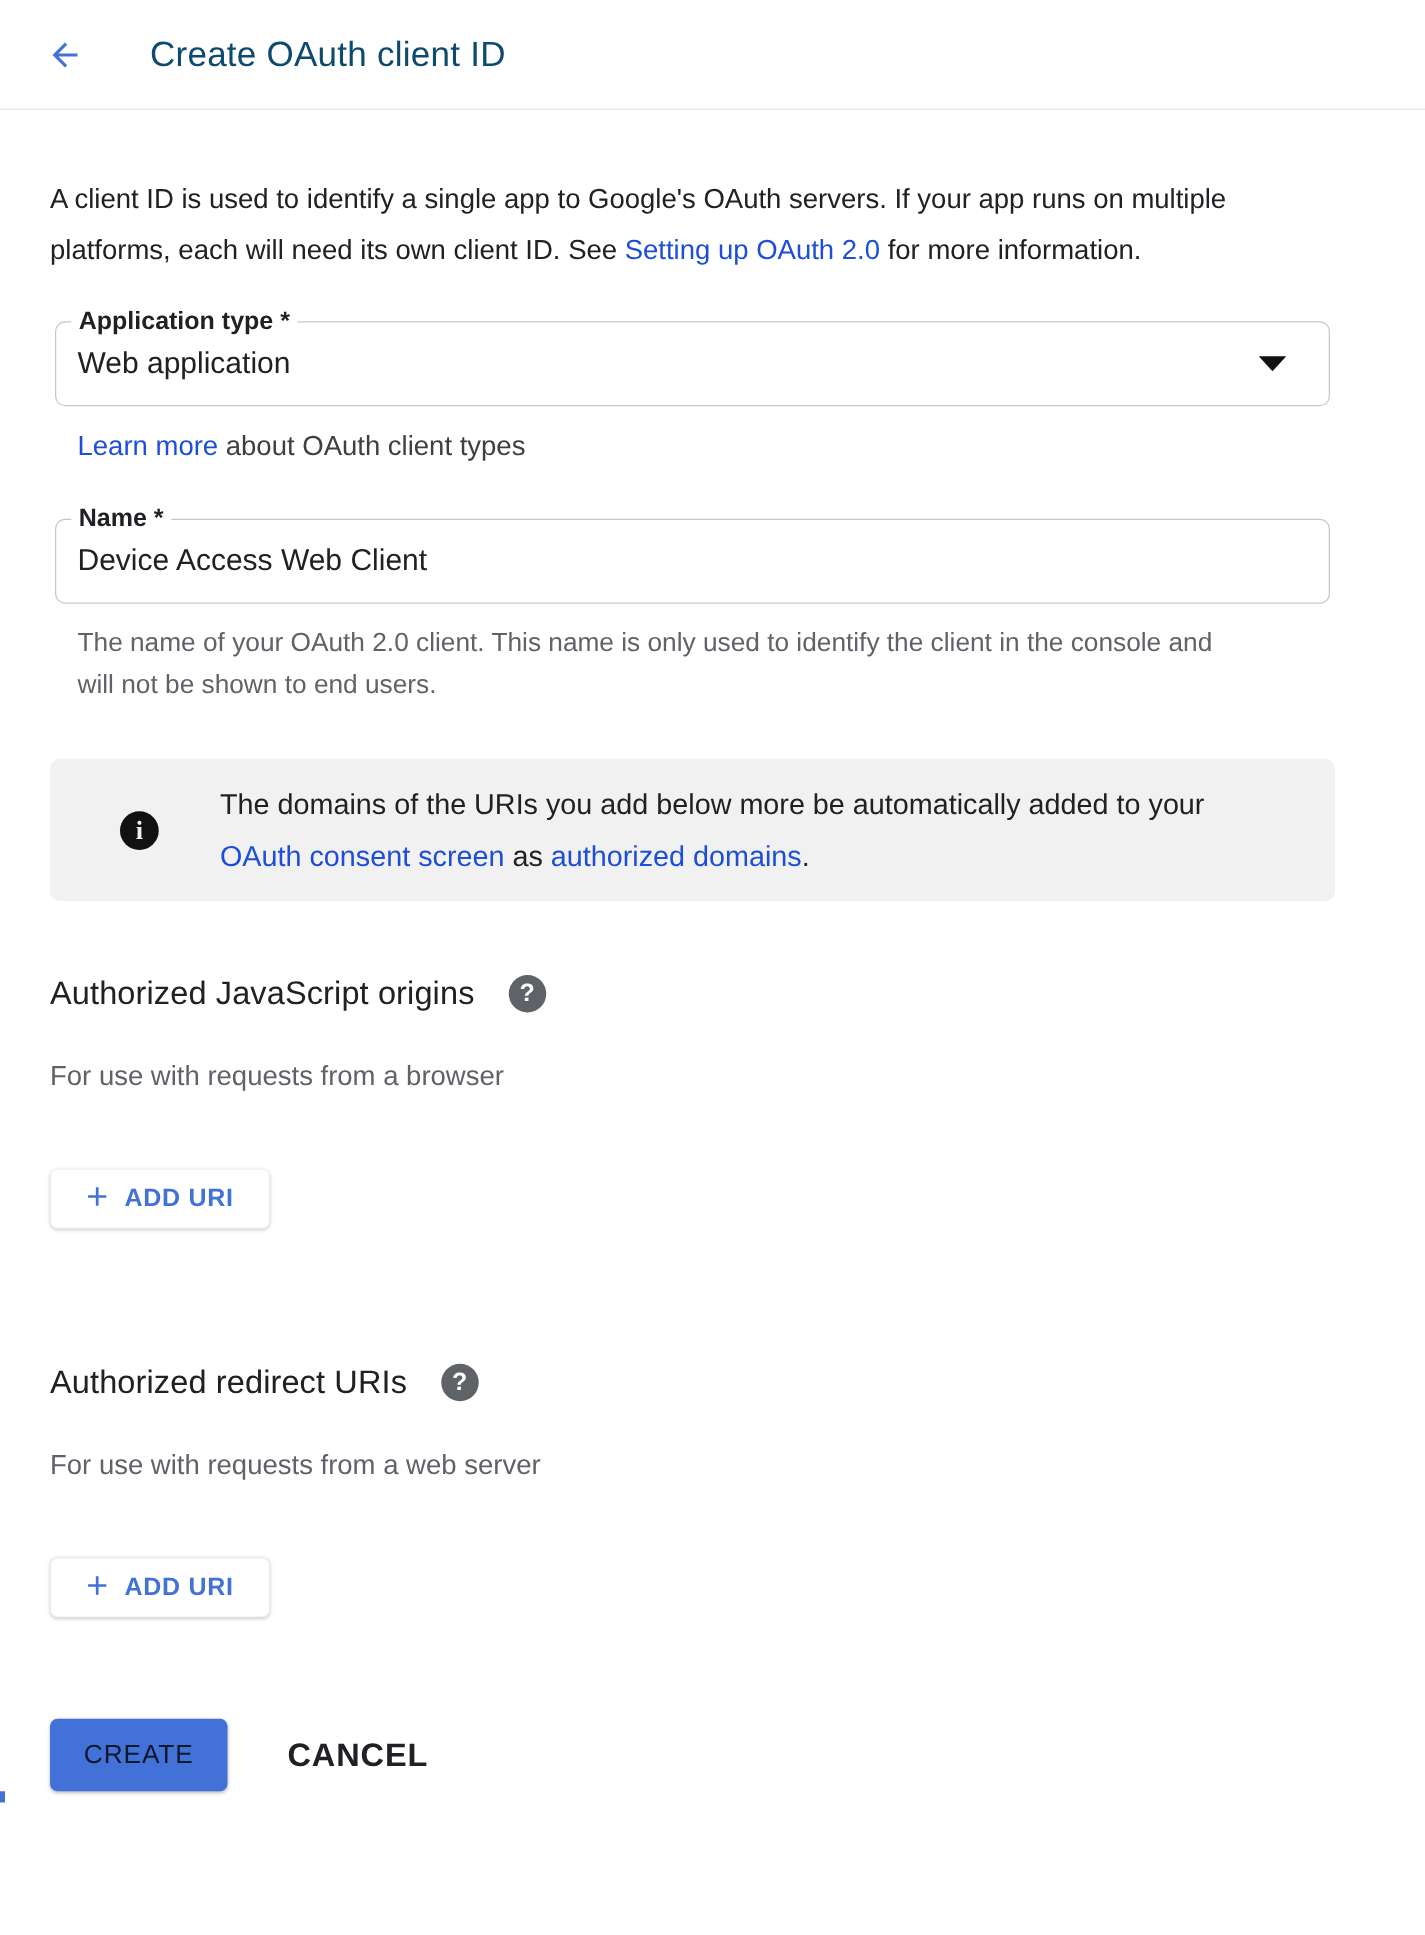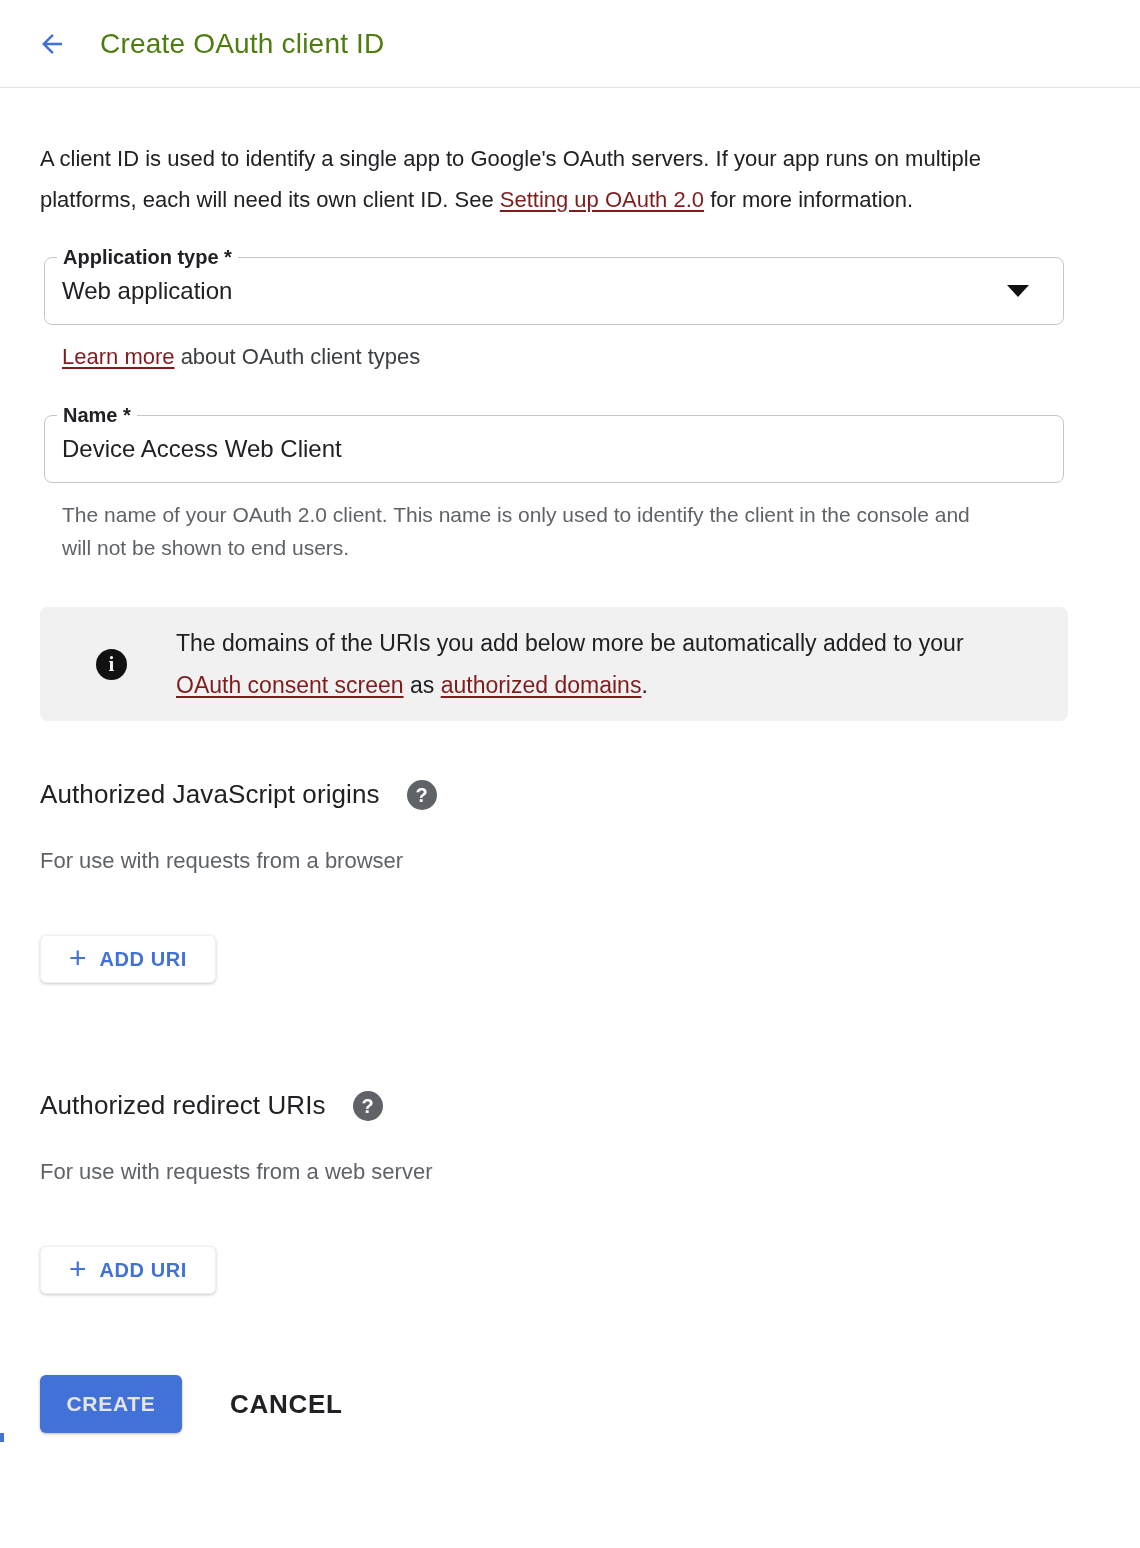--- a/index.html
+++ b/index.html
@@ -20,34 +20,34 @@
     border-bottom: 1px solid #e3e4e3;
     background: #fff;
   }
   .back-btn {
     background: none; border: none; cursor: pointer;
     margin-left: 36px; width: 32px; height: 32px;
     display: flex; align-items: center; justify-content: center;
   }
   .back-btn svg { display: block; }
   .page-title {
-    font-size: 28px; font-weight: 400; color: #4d7c0f;
-    margin-left: 32px; letter-spacing: 0.2px;
+    font-size: 28px; font-weight: 400; color: #0c4a6e;
+    margin-left: 52px; letter-spacing: 0.2px;
   }
 
   
   .main { padding-left: 40px; padding-right: 70px; }
 
   .intro {
     margin-top: 50px;
     font-size: 22px; line-height: 41px; color: #202124;
     max-width: 1012px;
   }
   a.link {
-    color: #7f1d1d; text-decoration: underline; cursor: pointer;
+    color: #1d4ed8; cursor: pointer;
     text-underline-offset: 3px;
   }
 
   
   .field {
     position: relative;
     margin-left: 4px;
     width: 1020px; height: 68px;
     border: 1px solid #c5c7c5; border-radius: 8px;
     background: #fff;
@@ -129,21 +129,21 @@
   }
 
   .redirects-section .section-heading-row { margin-top: 107px; }
 
   
   .actions { margin-top: 81px; display: flex; align-items: center; }
   .create-btn {
     width: 142px; height: 58px;
     background: #4272d8; border: none; border-radius: 6px;
     box-shadow: 0 1px 3px rgba(60,64,67,0.35);
-    color: #e5e5e5; font-size: 21px; font-weight: 700; letter-spacing: 0.7px;
+    color: #0f172a; font-size: 21px; font-weight: 400; letter-spacing: 0.7px;
     cursor: pointer;
     font-family: "Liberation Sans", sans-serif;
   }
   .cancel-btn {
     background: none; border: none;
     margin-left: 48px;
     color: #202124; font-size: 26px; font-weight: 700; letter-spacing: 0.7px;
     cursor: pointer;
     font-family: "Liberation Sans", sans-serif;
   }

